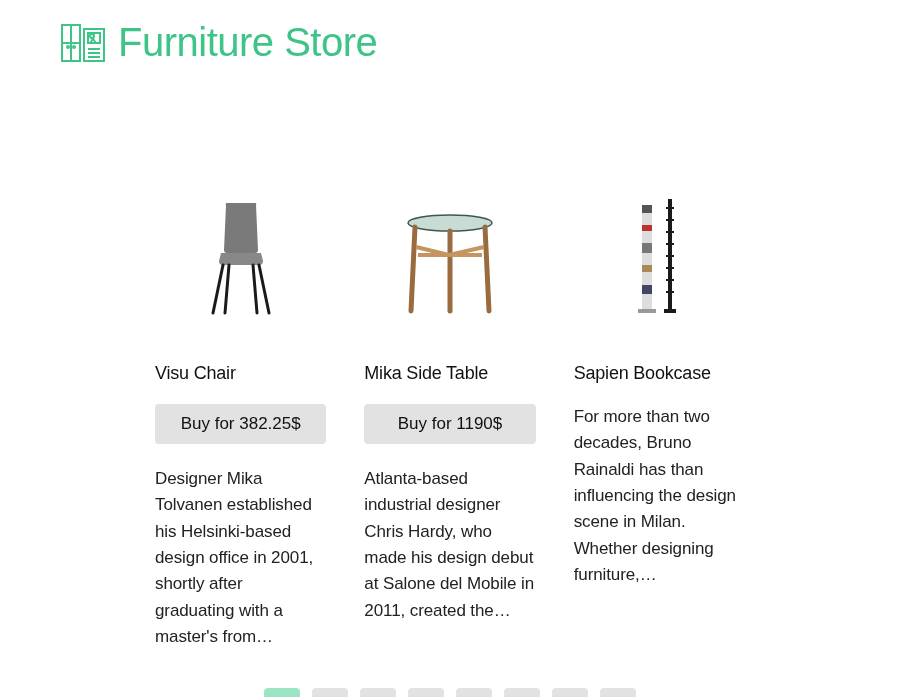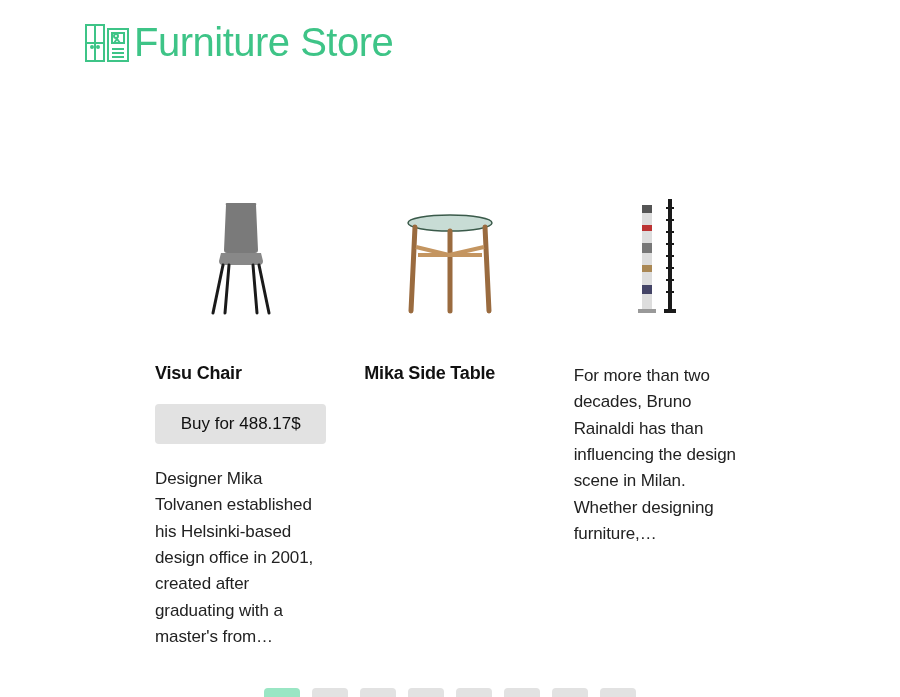--- a/index.html
+++ b/index.html
@@ -7,22 +7,22 @@
       font-family: -apple-system, BlinkMacSystemFont, "Segoe UI", Helvetica, Arial, sans-serif;
       background: #fff;
       width: 900px;
       margin: 0 auto;
       padding: 20px 0 40px;
       color: #222;
     }
     .header {
       display: flex;
       align-items: center;
-      gap: 4px;
-      padding-left: 84px;
+      gap: 12px;
+      padding-left: 60px;
       margin-bottom: 90px;
     }
     .header svg { display: block; }
     .brand {
       font-size: 40px;
       font-weight: 400;
       color: #3ec487;
       letter-spacing: -0.5px;
     }
     .product-grid {
@@ -37,21 +37,21 @@
     }
     .img-wrap {
       height: 160px;
       display: flex;
       align-items: flex-end;
       justify-content: center;
       margin-bottom: 48px;
     }
     .card-title {
       font-size: 18px;
-      font-weight: 700;
+      font-weight: 400;
       margin-bottom: 20px;
       color: #111;
       letter-spacing: -0.2px;
     }
     .buy-btn {
       background: #e2e2e2;
       border: none;
       padding: 10px 0;
       font-size: 17px;
       color: #111;
@@ -121,37 +121,39 @@
       <svg width="100" height="120" viewBox="0 0 100 120">
         <path d="M35 10 Q34 8 36 8 L64 8 Q66 8 65 10 L67 55 Q67 58 64 58 L36 58 Q33 58 33 55 Z" fill="#7a7a7a"></path>
         <path d="M30 58 L70 58 L72 66 Q72 70 68 70 L32 70 Q28 70 28 66 Z" fill="#888"></path>
         <line x1="32" y1="70" x2="22" y2="118" stroke="#1a1a1a" stroke-width="3" stroke-linecap="round"></line>
         <line x1="68" y1="70" x2="78" y2="118" stroke="#1a1a1a" stroke-width="3" stroke-linecap="round"></line>
         <line x1="38" y1="70" x2="34" y2="118" stroke="#1a1a1a" stroke-width="3" stroke-linecap="round"></line>
         <line x1="62" y1="70" x2="66" y2="118" stroke="#1a1a1a" stroke-width="3" stroke-linecap="round"></line>
       </svg>
     </div>
     <div class="card-title">Visu Chair</div>
-    <button class="buy-btn">Buy for 488.17$</button>
-    <div class="card-desc">Designer Mika Tolvanen established his Helsinki-based design office in 2001, created after graduating with a master's from…</div>
+    <button class="buy-btn">Buy for 382.25$</button>
+    <div class="card-desc">Designer Mika Tolvanen established his Helsinki-based design office in 2001, shortly after graduating with a master's from…</div>
   </div>
 
   <div class="card">
     <div class="img-wrap">
       <svg width="110" height="110" viewBox="0 0 110 110">
         <ellipse cx="55" cy="18" rx="42" ry="8" fill="#c8dcd5" stroke="#3a5a4a" stroke-width="1.5"></ellipse>
         <line x1="20" y1="22" x2="16" y2="106" stroke="#9a6b3f" stroke-width="5" stroke-linecap="round"></line>
         <line x1="90" y1="22" x2="94" y2="106" stroke="#9a6b3f" stroke-width="5" stroke-linecap="round"></line>
         <line x1="55" y1="26" x2="55" y2="106" stroke="#9a6b3f" stroke-width="5" stroke-linecap="round"></line>
         <line x1="21" y1="42" x2="54" y2="50" stroke="#c49560" stroke-width="4"></line>
         <line x1="54" y1="50" x2="89" y2="42" stroke="#c49560" stroke-width="4"></line>
         <line x1="23" y1="50" x2="87" y2="50" stroke="#c49560" stroke-width="4"></line>
       </svg>
     </div>
     <div class="card-title">Mika Side Table</div>
+    <button class="buy-btn">Buy for 1190$</button>
+    <div class="card-desc">Atlanta-based industrial designer Chris Hardy, who made his design debut at Salone del Mobile in 2011, created the…</div>
   </div>
 
   <div class="card">
     <div class="img-wrap">
       <svg width="70" height="120" viewBox="0 0 70 120">
         <rect x="44" y="4" width="4" height="112" fill="#1a1a1a"></rect>
         <rect x="40" y="114" width="12" height="4" fill="#1a1a1a"></rect>
         <rect x="42" y="12" width="8" height="2" fill="#1a1a1a"></rect>
         <rect x="42" y="24" width="8" height="2" fill="#1a1a1a"></rect>
         <rect x="42" y="36" width="8" height="2" fill="#1a1a1a"></rect>
@@ -162,20 +164,21 @@
         <rect x="42" y="96" width="8" height="2" fill="#1a1a1a"></rect>
         <rect x="18" y="10" width="10" height="104" fill="#ddd"></rect>
         <rect x="18" y="10" width="10" height="8" fill="#555"></rect>
         <rect x="18" y="30" width="10" height="6" fill="#b33"></rect>
         <rect x="18" y="48" width="10" height="10" fill="#777"></rect>
         <rect x="18" y="70" width="10" height="7" fill="#a85"></rect>
         <rect x="18" y="90" width="10" height="9" fill="#446"></rect>
         <rect x="14" y="114" width="18" height="4" fill="#999"></rect>
       </svg>
     </div>
+    <div class="card-title">Sapien Bookcase</div>
     <div class="card-desc">For more than two decades, Bruno Rainaldi has than influencing the design scene in Milan. Whether designing furniture,…</div>
   </div>
 
 </div>
 
 <div class="pagination">
   <button class="page-btn active">1</button>
   <button class="page-btn">2</button>
   <button class="page-btn">3</button>
   <button class="page-btn">4</button>

